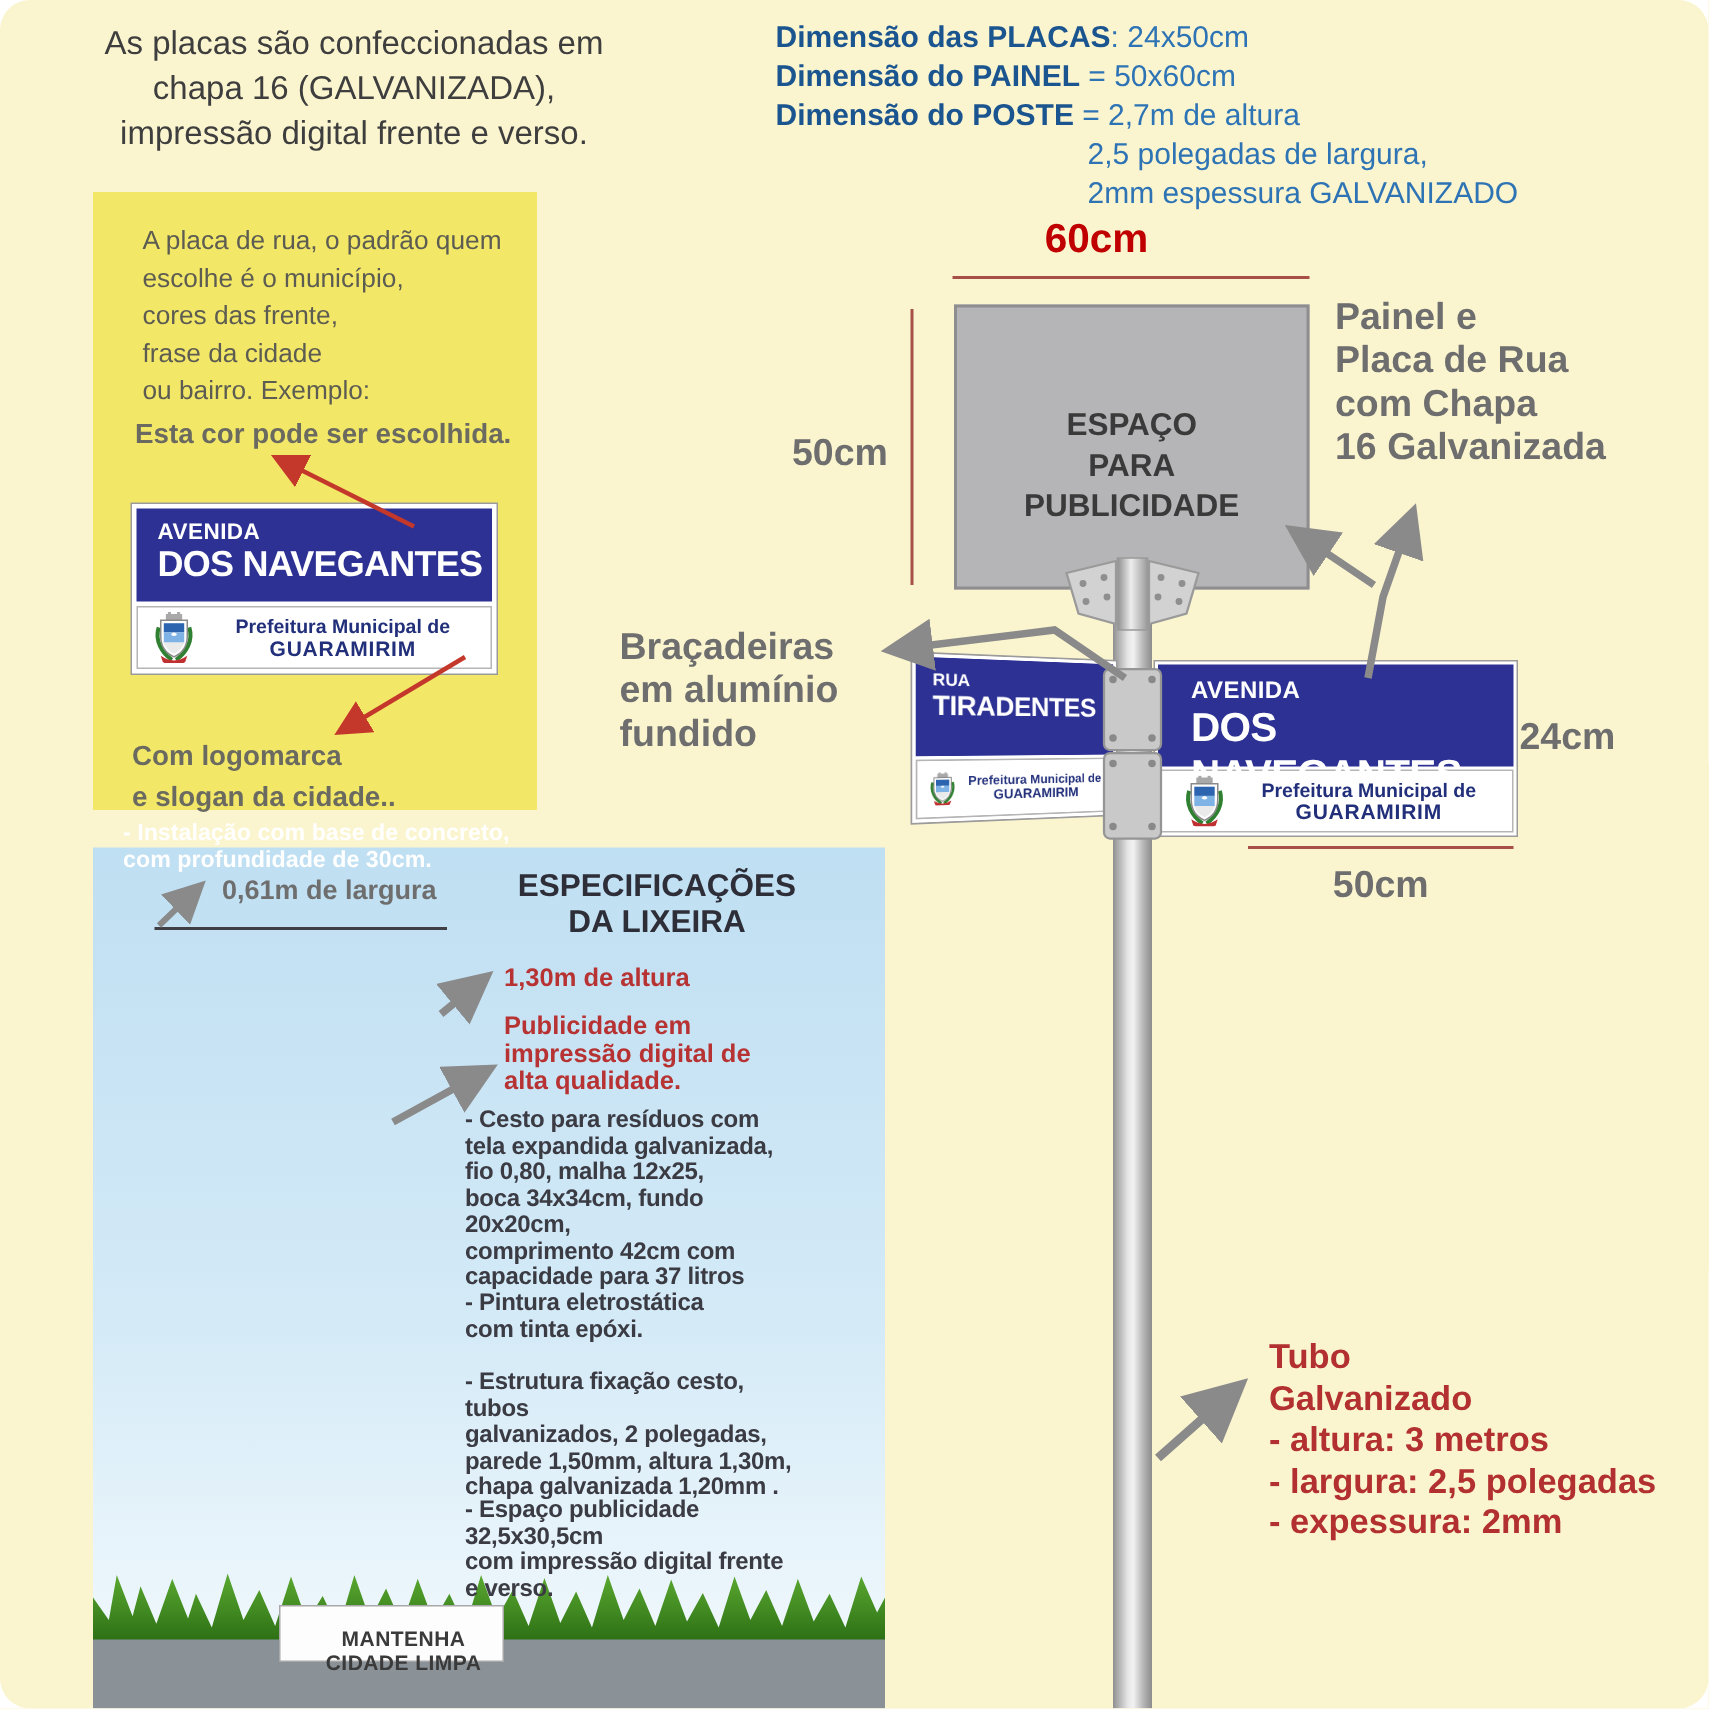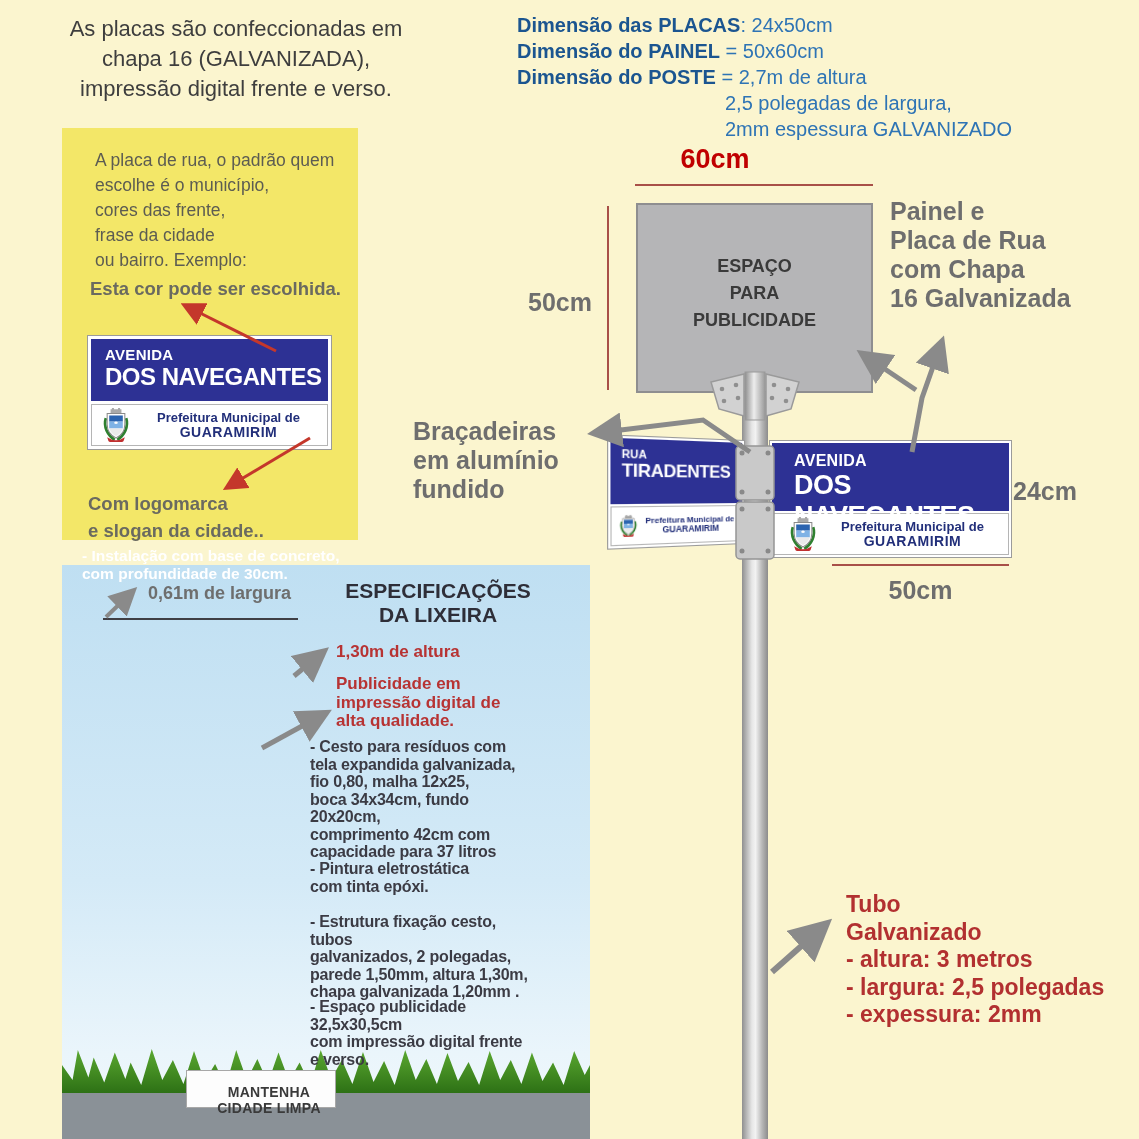--- a/index.html
+++ b/index.html
@@ -1,17 +1,17 @@
 <!DOCTYPE html>
 <html><head>
 <meta charset="utf-8">
 <style>
   html,body{margin:0;padding:0;}
   body{font-family:"Liberation Sans","DejaVu Sans",sans-serif;}
-  #canvas{position:relative;width:1139px;height:1139px;background:#FBF5CF;overflow:hidden;}
+  #canvas{position:relative;width:1139px;height:1139px;background:#FBF5CF;overflow:hidden;border-radius:20px;}
   .abs{position:absolute;}
   .pre{white-space:pre-line;}
   .b{font-weight:bold;}
 
   
   .intro{left:55px;top:14px;width:362px;text-align:center;font-size:22px;line-height:30px;color:#3E3E3E;}
   .dims{left:517px;top:12px;font-size:20px;line-height:26px;}
   .dims .lbl{color:#1B5590;font-weight:bold;}
   .dims .val{color:#2E74B5;}
   .dims .extra{color:#2E74B5;padding-left:208px;}
@@ -42,21 +42,21 @@
 
   .sign-left{left:612px;top:441px;width:128px;padding:2px;transform-origin:100% 50%;transform:perspective(500px) rotateY(22deg);}
   .sign-left .blue{height:60px;padding-left:10px;}
   .sign-left .l1{font-size:10.5px;padding-top:8px;}
   .sign-left .l2{font-size:17px;letter-spacing:-.3px;}
   .sign-left .strip{height:34px;margin-top:2px;}
   .sign-left .ptext{font-size:8px;line-height:9px;}
 
   
   .panel{left:636px;top:203px;width:237px;height:190px;background:#B5B5B7;border:2px solid #8E8E90;box-sizing:border-box;}
-  .panel-text{width:100%;text-align:center;padding-top:48px;font-size:18px;line-height:27px;color:#3A3A3A;font-weight:bold;}
+  .panel-text{width:100%;text-align:center;padding-top:48px;font-size:21px;line-height:27px;color:#3A3A3A;font-weight:bold;margin-top:17px;}
   .dim-red{color:#C00000;font-weight:bold;font-size:27px;}
   .dim-gray{color:#6E6E6E;font-weight:bold;font-size:25px;}
   .dline{background:#A85048;}
   .callout-gray{font-size:25px;line-height:29px;color:#6E6E6E;font-weight:bold;}
   .callout-red{left:846px;top:891px;font-size:23px;line-height:27.5px;color:#B23030;font-weight:bold;}
   .pole{left:742px;top:392px;width:26px;height:747px;background:linear-gradient(90deg,#8F8F8F,#E6E6E6 38%,#F2F2F2 52%,#B5B5B5 78%,#8C8C8C);}
 
   
   .lixbox{left:62px;top:565px;width:528px;height:574px;background:linear-gradient(180deg,#BFDFF2 0%,#D4EAF7 55%,#EAF5FB 85%,#F2F9FD 100%);}
   .lix-title{left:332px;top:579px;width:212px;text-align:center;font-size:21px;line-height:24px;color:#2E2E38;font-weight:bold;}
@@ -124,21 +124,21 @@
       <svg width="28" height="34" style="margin-left:10px">
           <use href="#brasao" xlink:href="#brasao"></use>
         </svg>
       <div class="ptext" style="font-size:13px;line-height:15px">
         <div>Prefeitura Municipal de</div>
         <div style="font-size:14px;letter-spacing:.5px">GUARAMIRIM</div>
       </div>
     </div>
   </div>
 
-  <div class="abs dim-red" style="left:660px;top:144px;width:110px;text-align:center">60cm</div>
+  <div class="abs dim-red" style="left:676px;top:144px;width:110px;text-align:center">60cm</div>
   <div class="abs dline" style="left:635px;top:184px;width:238px;height:2px"></div>
   <div class="abs dim-gray" style="left:528px;top:288px">50cm</div>
   <div class="abs dline" style="left:607px;top:206px;width:2px;height:184px"></div>
 
   <div class="abs panel">
     <div class="panel-text pre">ESPAÇO
 PARA
 PUBLICIDADE</div>
   </div>
 

